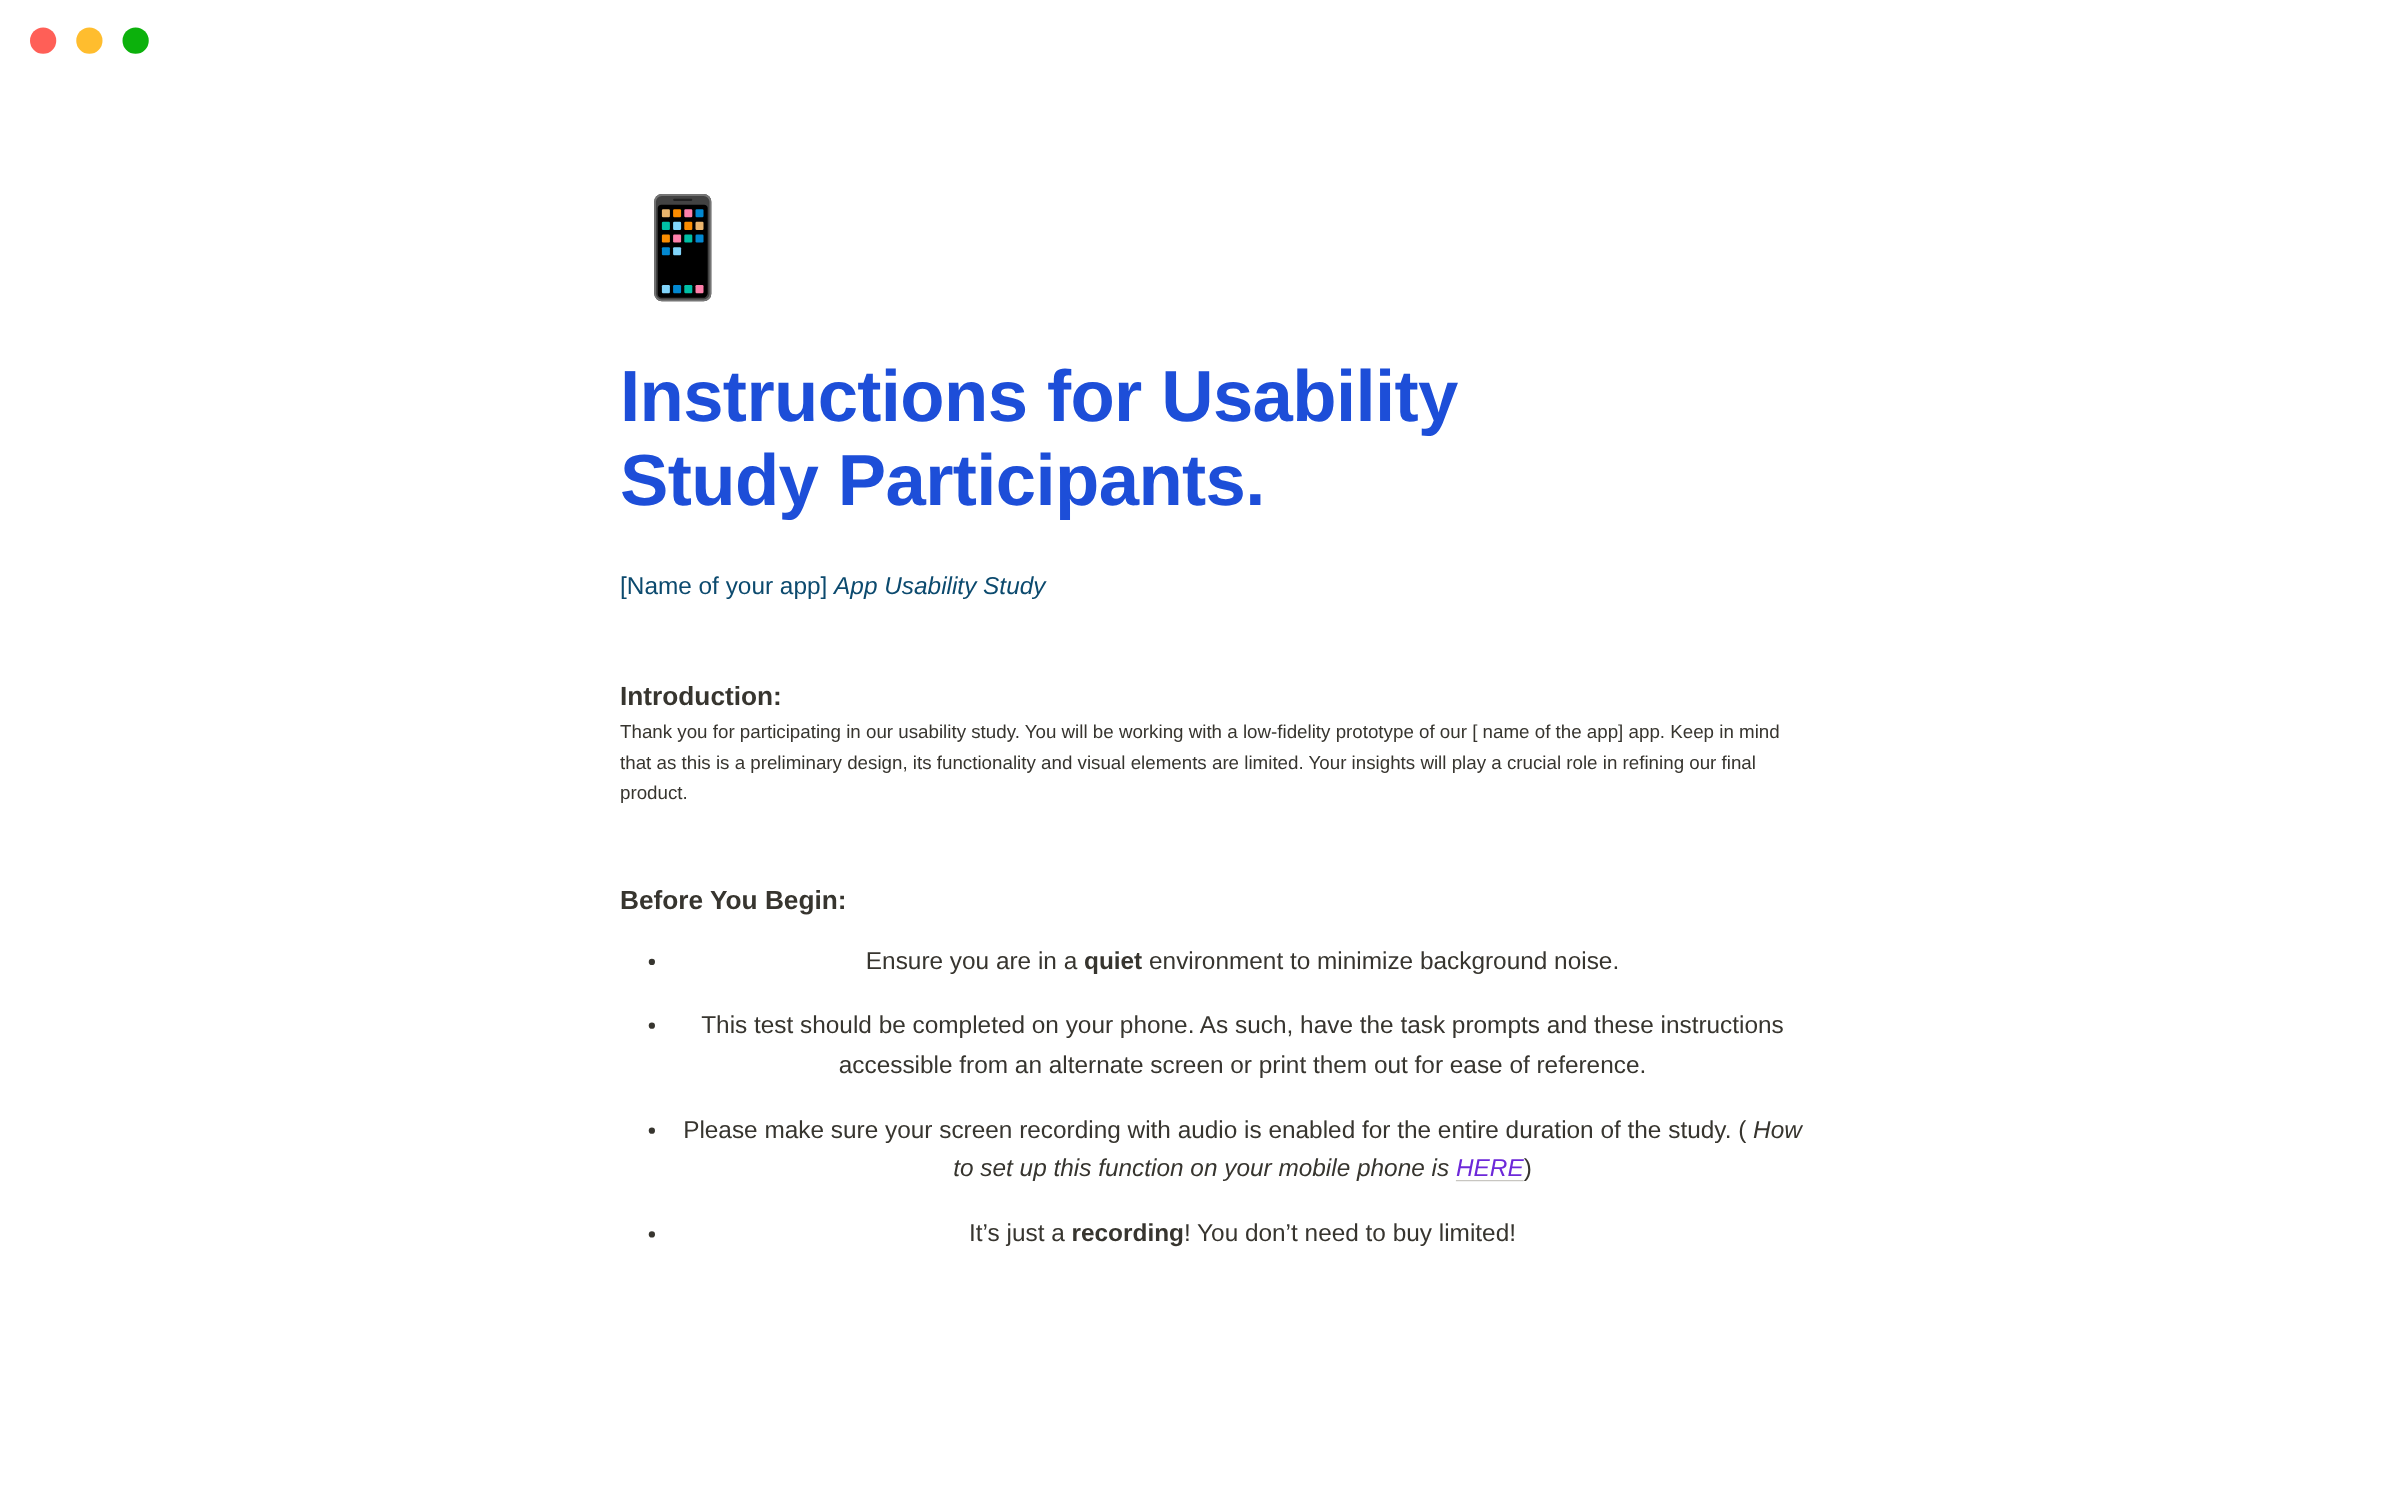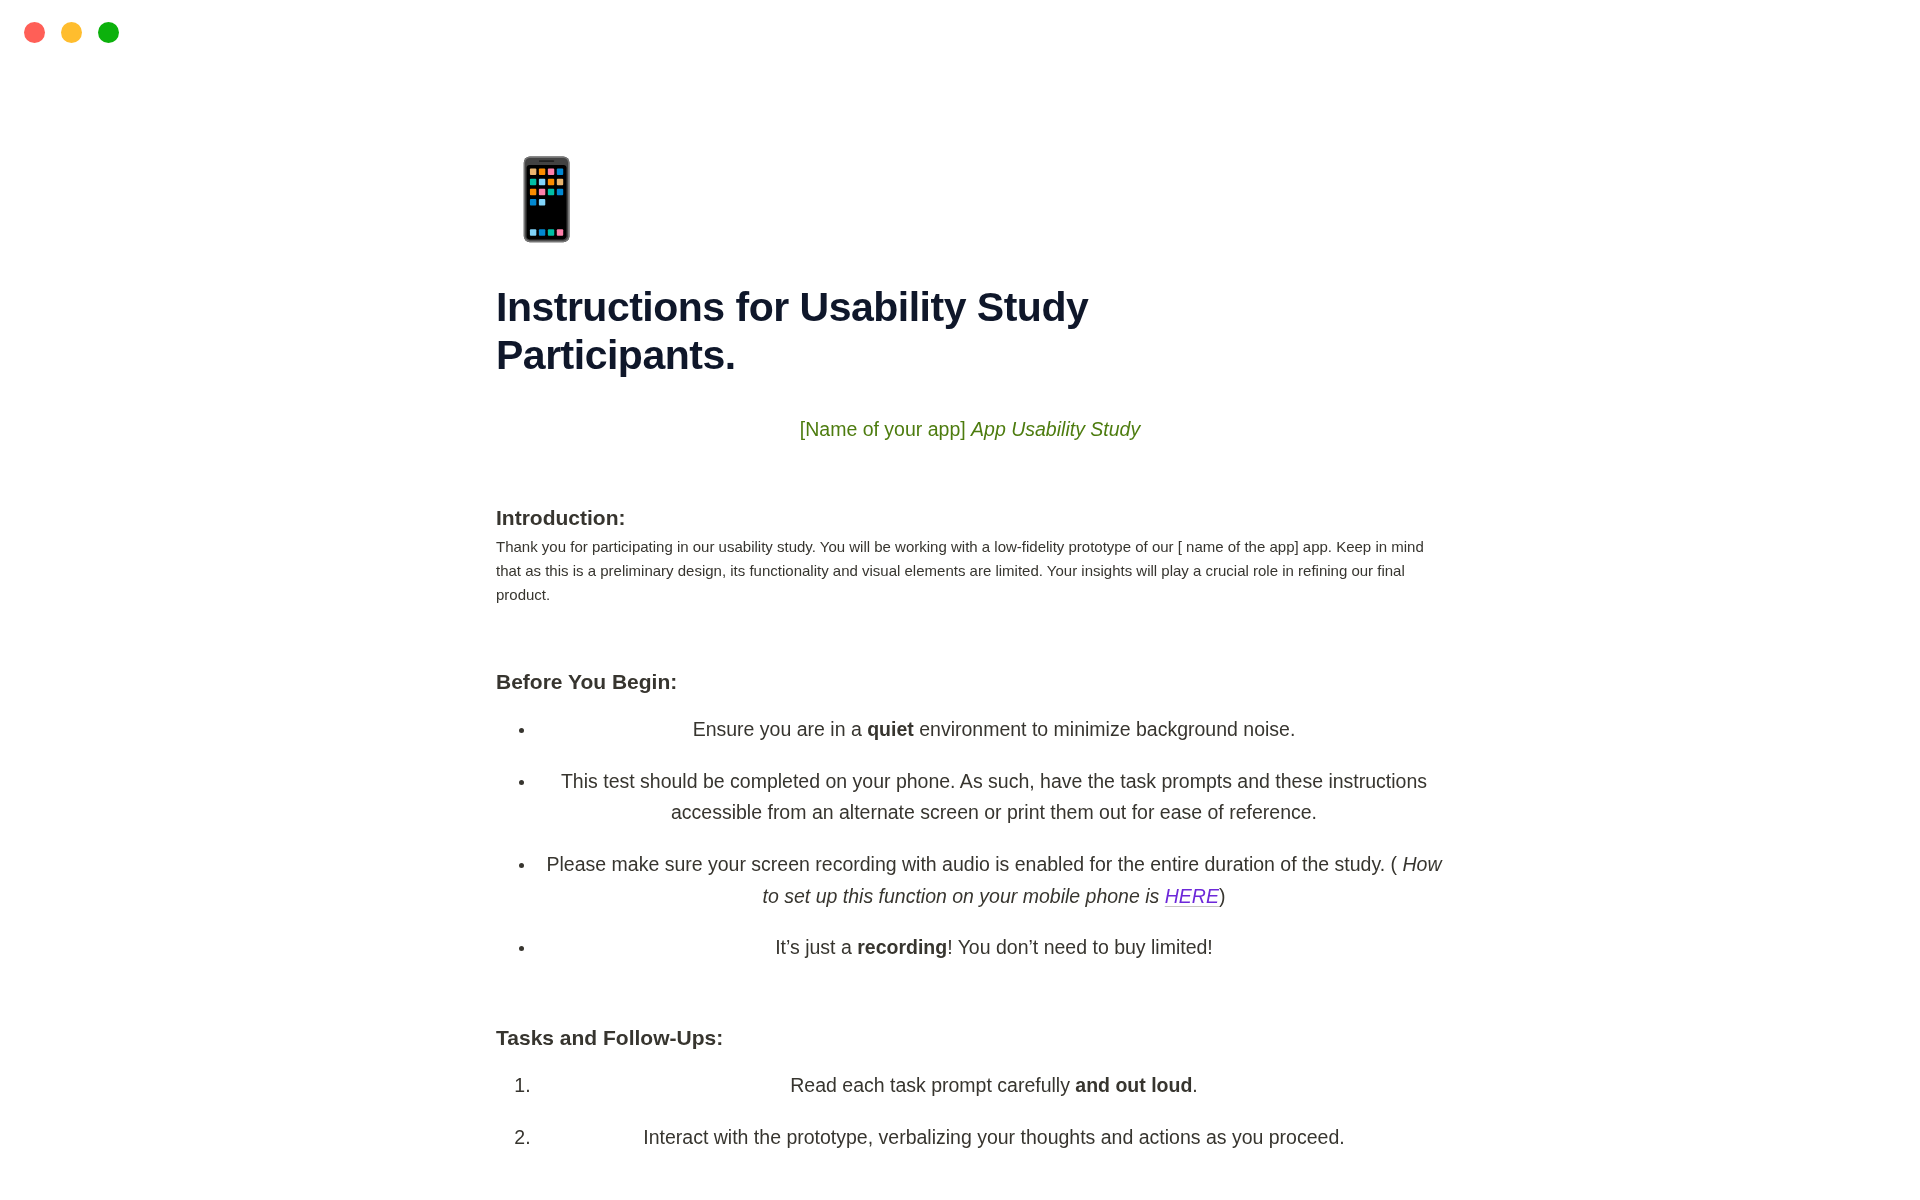--- a/index.html
+++ b/index.html
@@ -65,35 +65,34 @@
     line-height: 1;
     height: 102px;
     display: block;
     margin-left: 2px;
     margin-bottom: 22px;
     user-select: none;
   }
 
   h1.page-title {
     font-family: "Liberation Sans", "DejaVu Sans", sans-serif;
-    font-size: 41px;
+    font-size: 58px;
     line-height: 1.16;
     font-weight: 700;
     letter-spacing: -0.5px;
-    color: #0f172a;
+    color: #1d4ed8;
     margin: 0 0 0 0;
     max-width: 800px;
   }
 
   .subtitle {
     font-size: 19.5px;
     line-height: 1.5;
-    color: #4d7c0f;
+    color: #0c4a6e;
     margin-top: 36px;
-    text-align: center;
   }
   .subtitle .ital { font-style: italic; }
 
   .section { margin-top: 58px; }
   .section-heading {
     font-size: 21px;
     line-height: 1.55;
     font-weight: 700;
     color: #37352f;
     margin: 0;
@@ -175,27 +174,15 @@
         </li>
         <li>
           <span>Please make sure your screen recording with audio is enabled for the entire duration of the study. ( </span><i>How to set up this function on your mobile phone is </i><a class="inline-link" href="#">HERE</a><span>)</span>
         </li>
         <li>
           <span>It’s just a </span><b>recording</b><span>! You don’t need to buy limited!</span>
         </li>
       </ul>
     </div>
 
-    <div class="section">
-      <p class="section-heading">Tasks and Follow-Ups:</p>
-      <ol class="numbers">
-        <li>
-          <span>Read each task prompt carefully </span><b>and out loud</b><span>.</span>
-        </li>
-        <li>
-          <span>Interact with the prototype, verbalizing your thoughts and actions as you proceed.</span>
-        </li>
-
-      </ol>
-    </div>
 
   </div>
 </div>
 
 </body></html>

